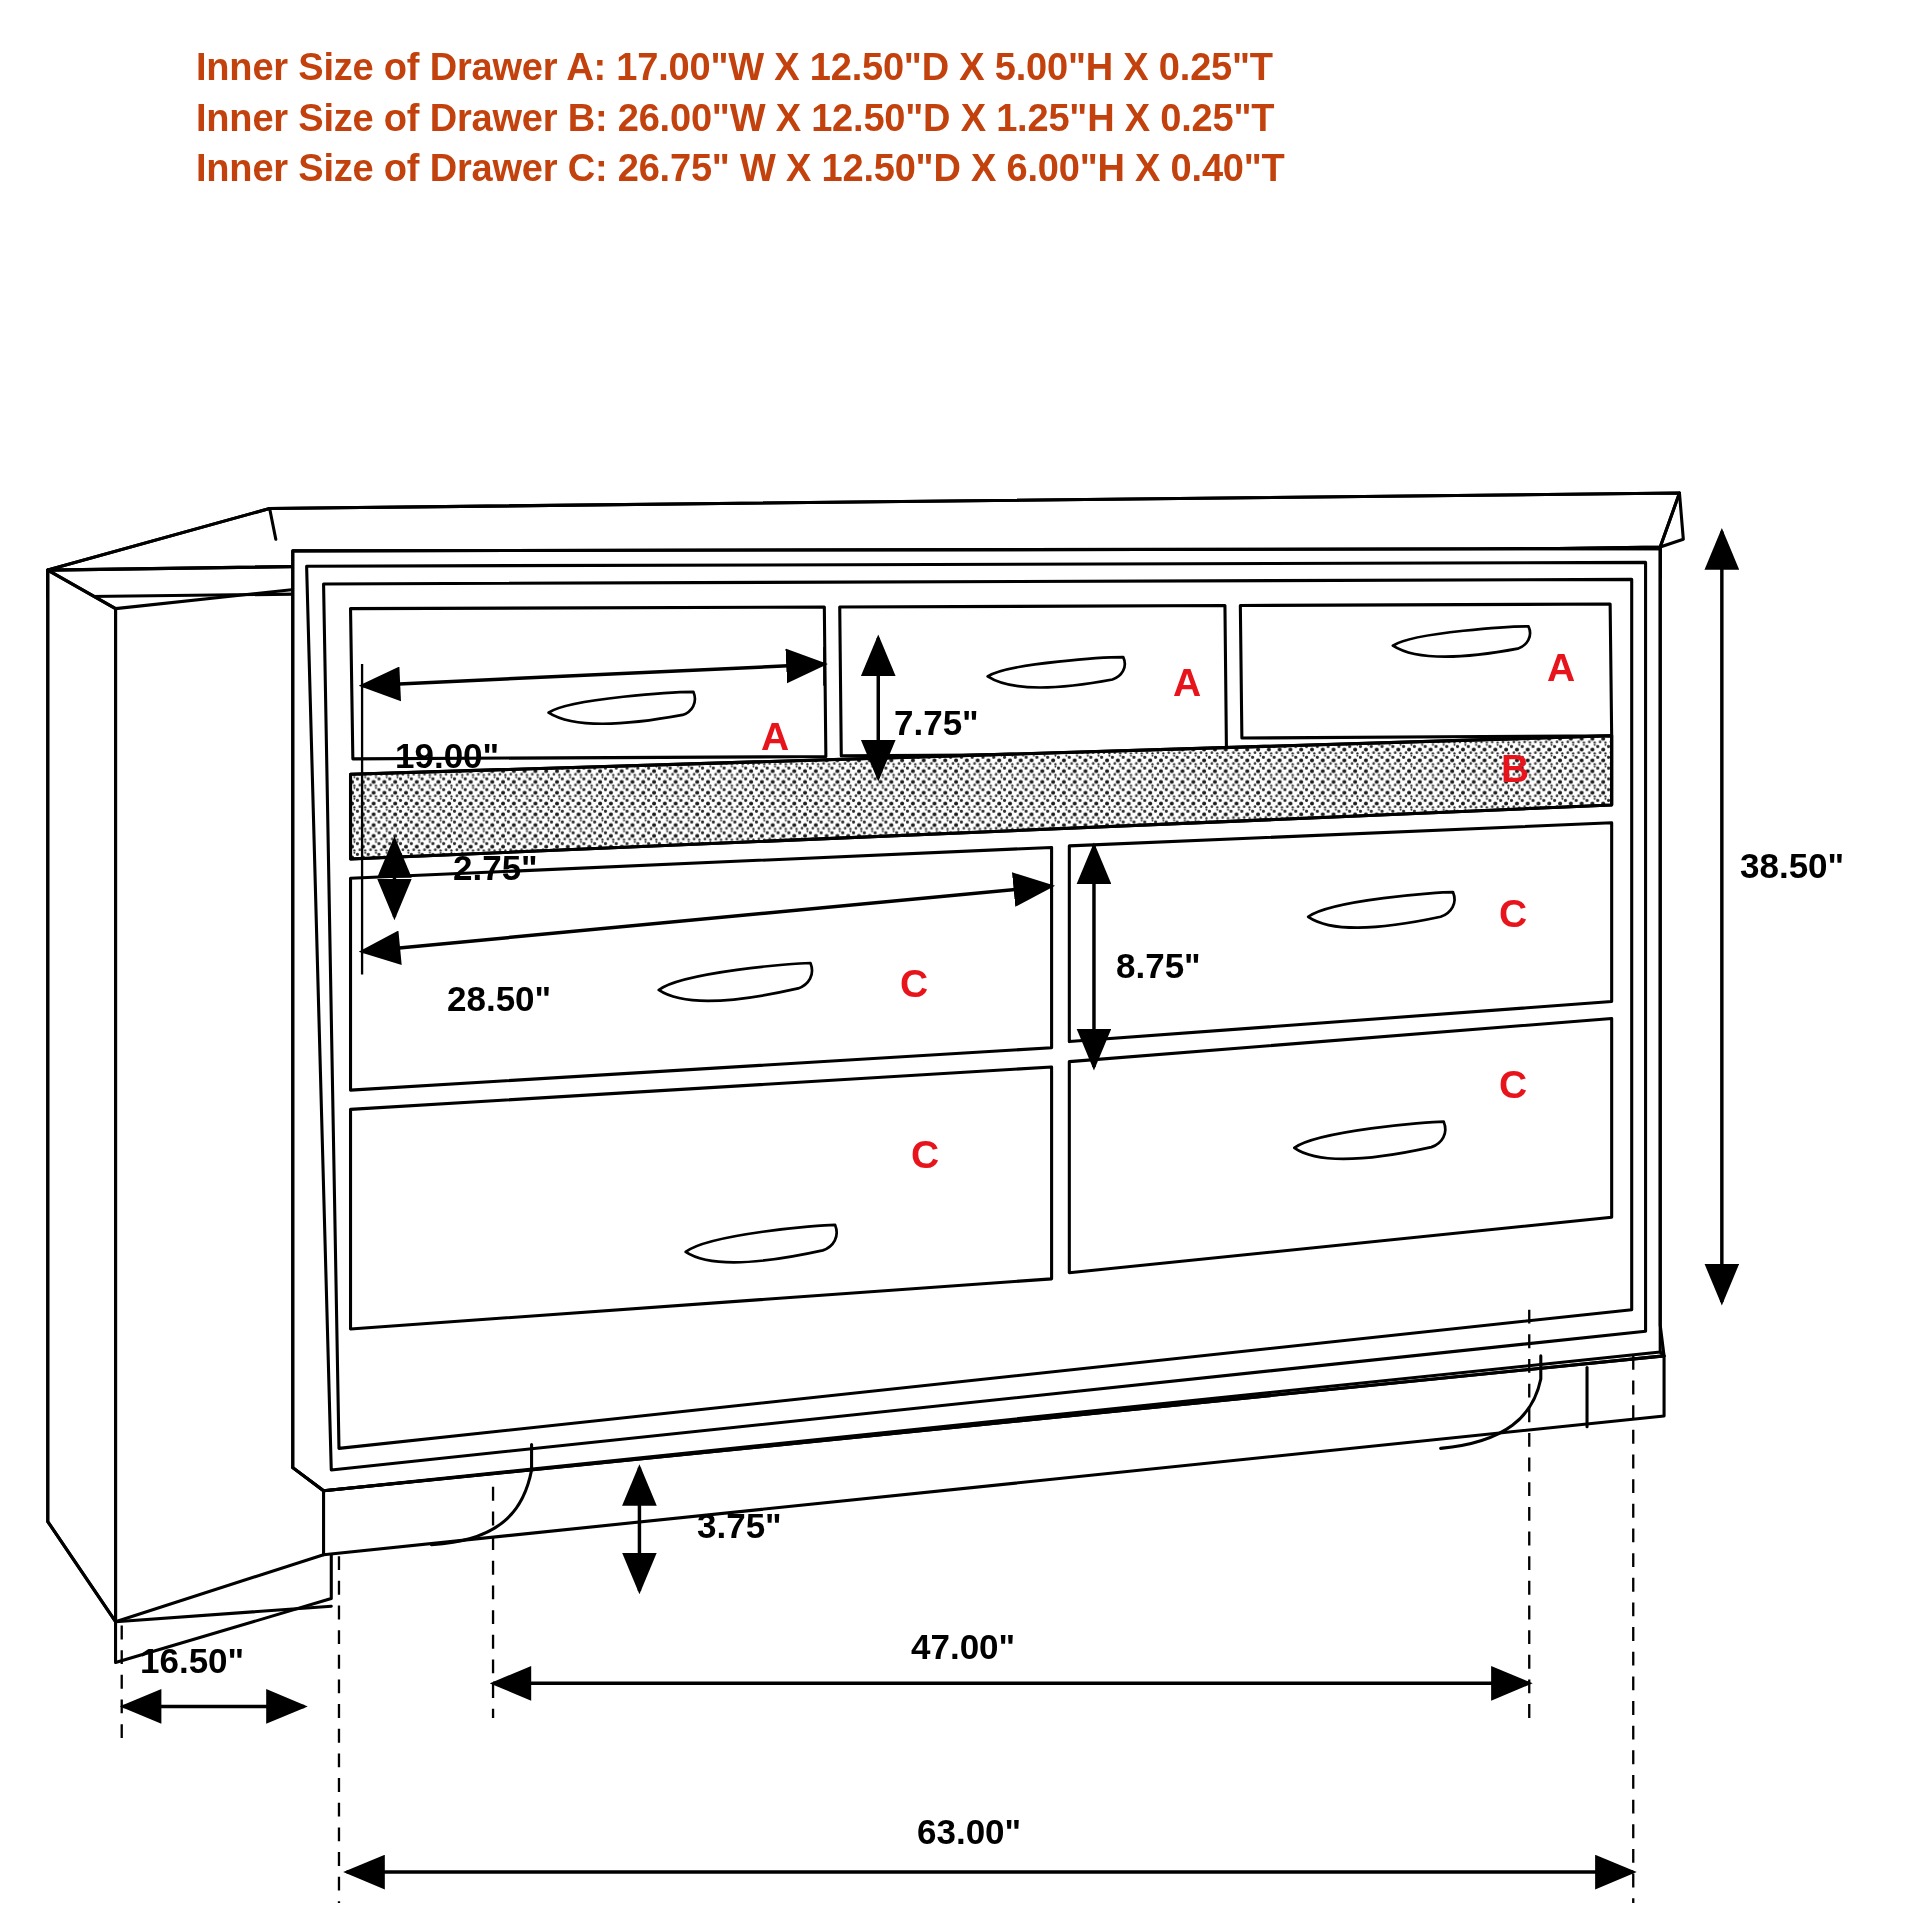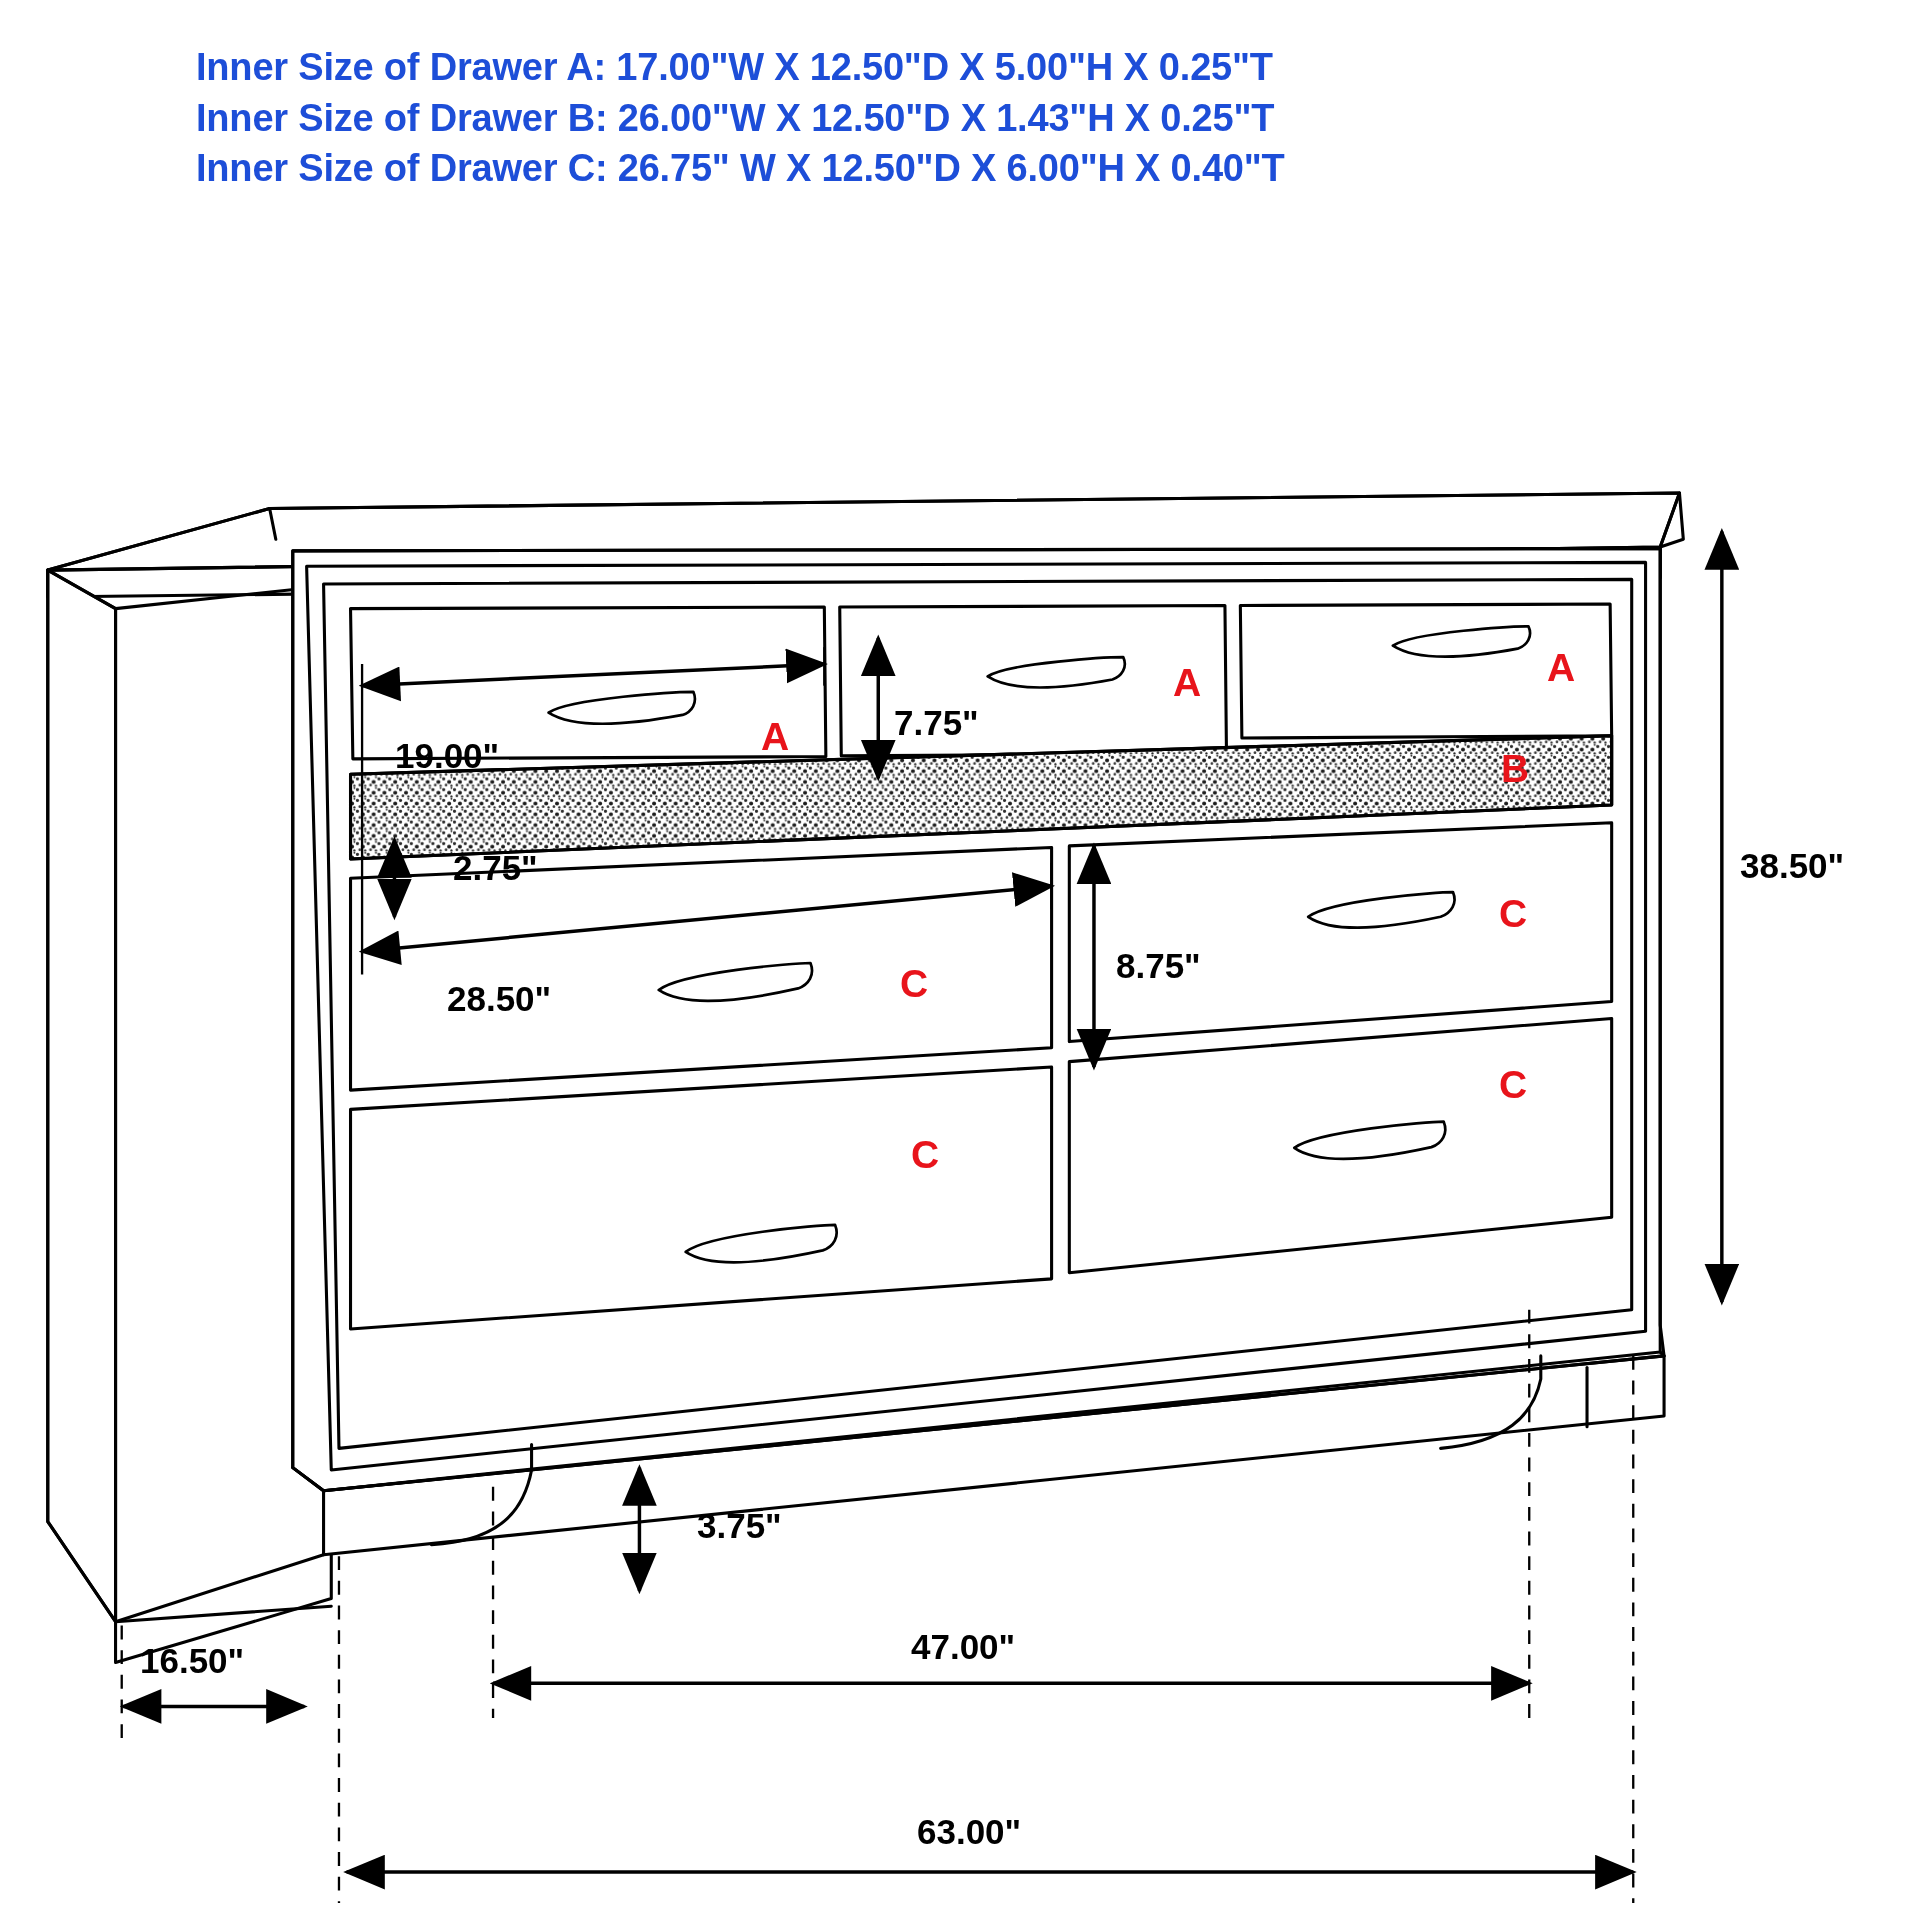--- a/index.html
+++ b/index.html
@@ -22,21 +22,21 @@
   }
   .specs {
     position: absolute;
     left: 196px;
     top: 42px;
     width: 1657px;
   }
   .spec-line {
     font-size: 38px;
     font-weight: bold;
-    color: #1d4ed8;
+    color: #c2410c;
     line-height: 1.33;
     letter-spacing: -0.2px;
     white-space: nowrap;
   }
   svg#drawing {
     position: absolute;
     left: 0;
     top: 0;
     width: 1926px;
     height: 1926px;
@@ -56,21 +56,21 @@
     white-space: nowrap;
   }
 </style>
 </head>
 <body>
 
 <div id="stage">
 
   <div class="specs">
     <div class="spec-line">Inner Size of Drawer A: 17.00"W X 12.50"D X 5.00"H X 0.25"T</div>
-    <div class="spec-line">Inner Size of Drawer B: 26.00"W X 12.50"D X 1.43"H X 0.25"T</div>
+    <div class="spec-line">Inner Size of Drawer B: 26.00"W X 12.50"D X 1.25"H X 0.25"T</div>
     <div class="spec-line">Inner Size of Drawer C: 26.75" W X 12.50"D X 6.00"H X 0.40"T</div>
   </div>
 
   <svg id="drawing" viewBox="0 0 2500 2500">
     <defs>
       <marker id="arrHead" markerWidth="14" markerHeight="14" refX="11" refY="5" orient="auto">
         <path d="M0,0 L12,5 L0,10 z" fill="#000"></path>
       </marker>
       <marker id="arrTail" markerWidth="14" markerHeight="14" refX="1" refY="5" orient="auto">
         <path d="M12,0 L0,5 L12,10 z" fill="#000"></path>

